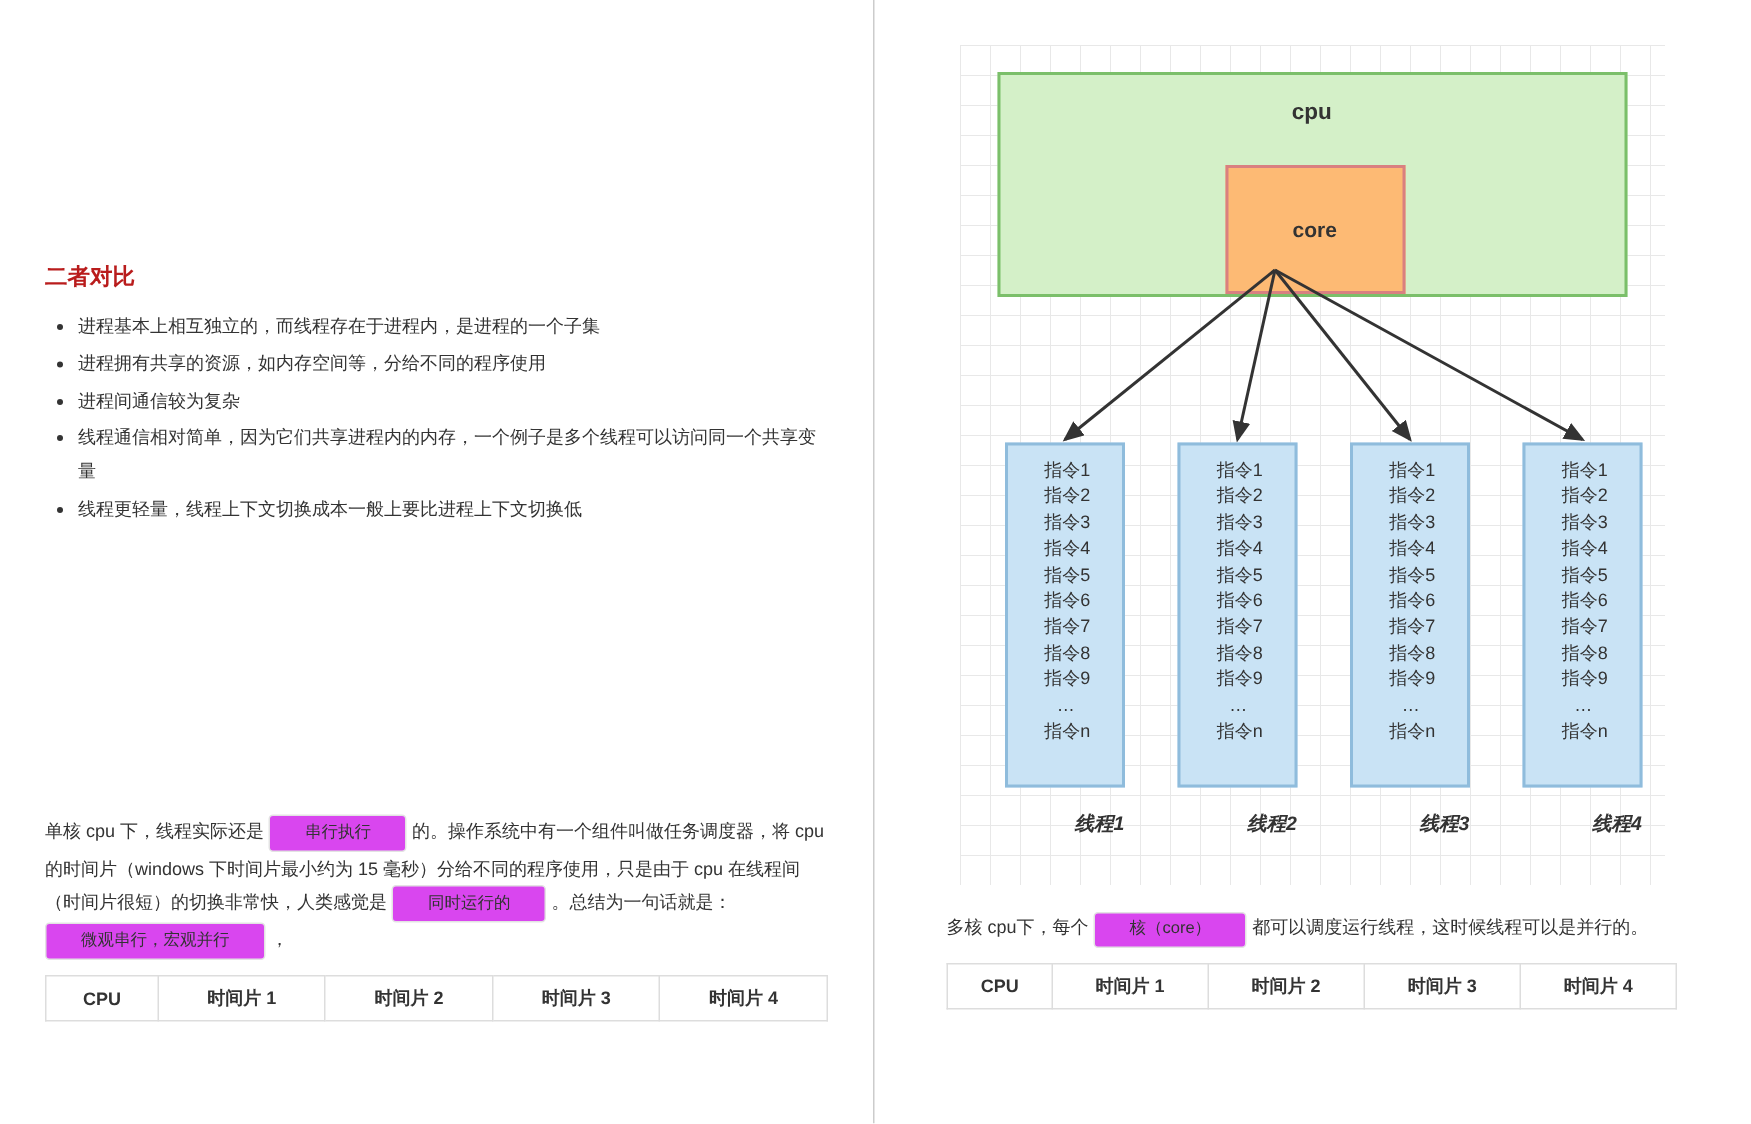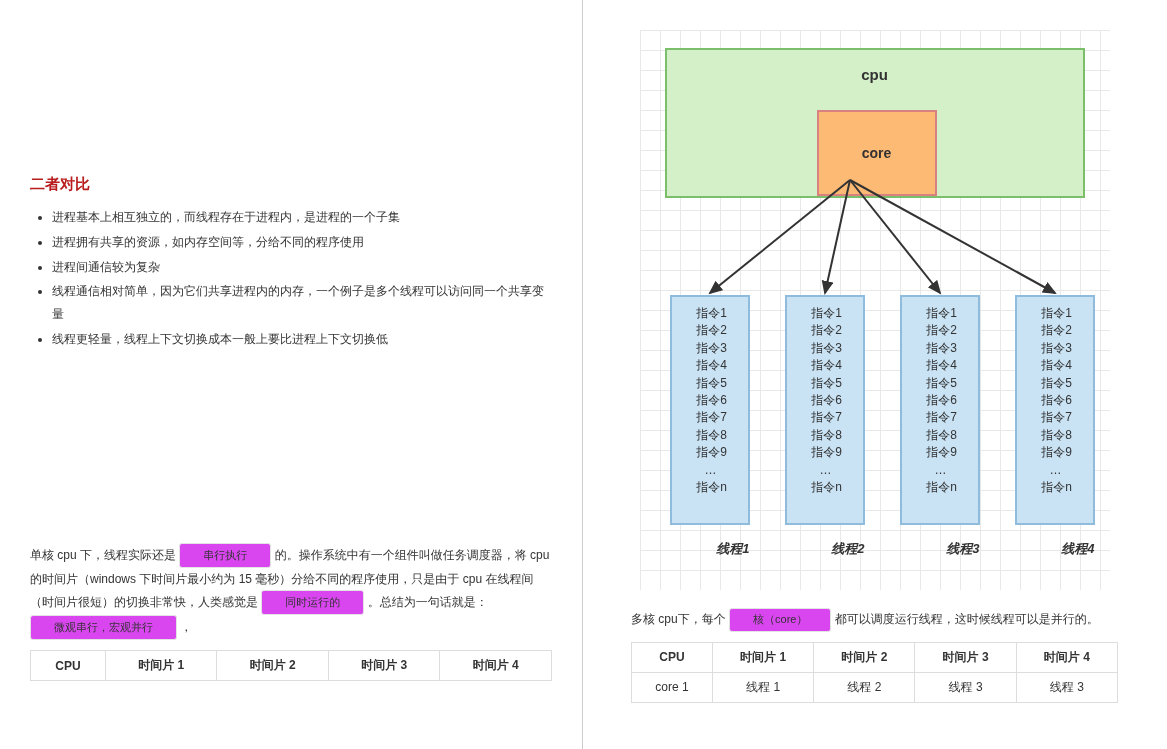--- a/index.html
+++ b/index.html
@@ -258,23 +258,16 @@
       <thead>
         <tr>
           <th>CPU</th>
           <th>时间片 1</th>
           <th>时间片 2</th>
           <th>时间片 3</th>
           <th>时间片 4</th>
         </tr>
       </thead>
       <tbody>
-        <tr>
-          <td>core 1</td>
-          <td>线程 1</td>
-          <td>线程 2</td>
-          <td>线程 3</td>
-          <td>线程 3</td>
-        </tr>
       </tbody>
     </table>
   </div>
 </div>
 
 </body></html>

